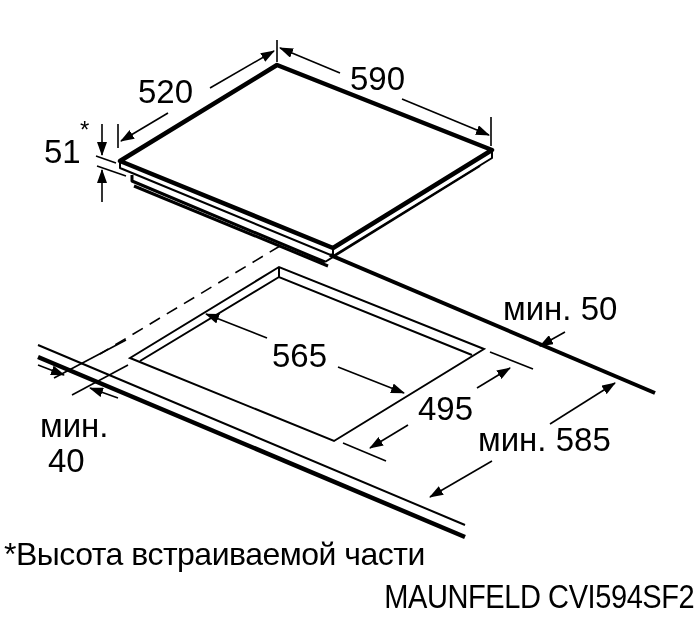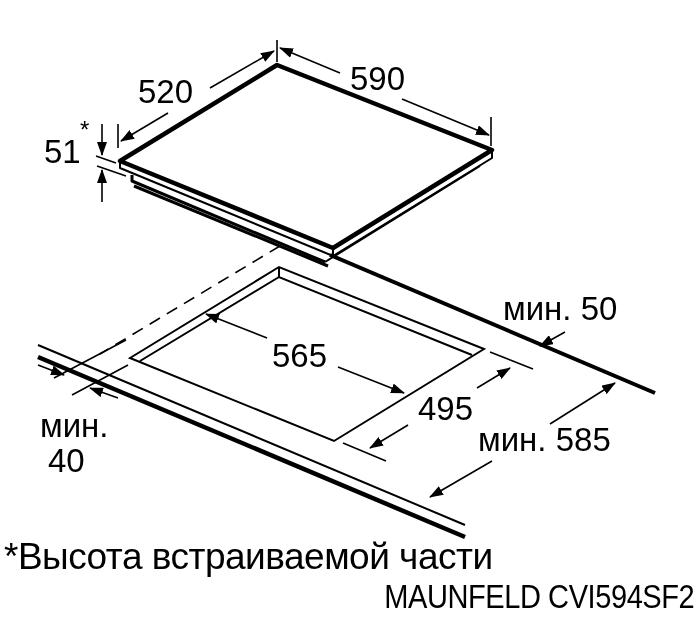--- a/index.html
+++ b/index.html
@@ -1,21 +1,21 @@
 <!DOCTYPE html>
 <html><head>
   <meta charset="utf-8">
   <style>
     html, body { margin: 0; padding: 0; background: #ffffff; }
     body { width: 700px; height: 622px; position: relative; overflow: hidden; }
     #diagram { position: absolute; left: 0; top: 0; width: 700px; height: 622px; }
     .lbl { font-family: "Liberation Sans", sans-serif; fill: #000; }
     .dim { font-size: 33px; }
     .note { position: absolute; font-family: "Liberation Sans", sans-serif; color: #000; white-space: nowrap; }
-    #footnote { left: 4px; top: 536px; font-size: 37px; letter-spacing: -0.5px; }
+    #footnote { left: 4px; top: 536px; font-size: 32px; letter-spacing: -0.5px; }
     #model { right: 6px; top: 578px; font-size: 33px; transform: scaleX(0.88); transform-origin: right top; letter-spacing: -0.5px; }
   </style>
 </head>
 <body>
 
 <svg id="diagram" viewBox="0 0 700 622" xmlns="http://www.w3.org/2000/svg">
   <defs>
     <marker id="arr" markerWidth="14" markerHeight="10" refX="13" refY="5" orient="auto" markerUnits="userSpaceOnUse">
       <path d="M0,0 L14,5 L0,10 Z" fill="#000"></path>
     </marker>

